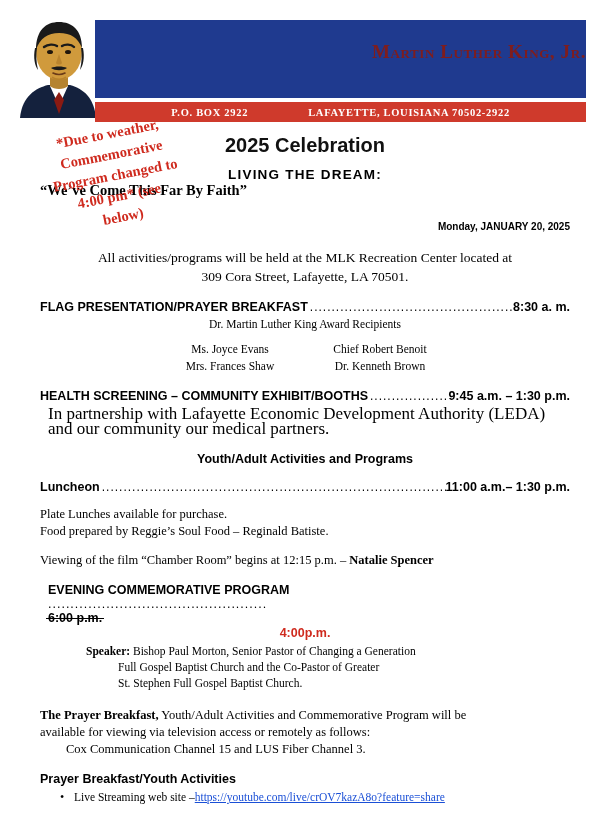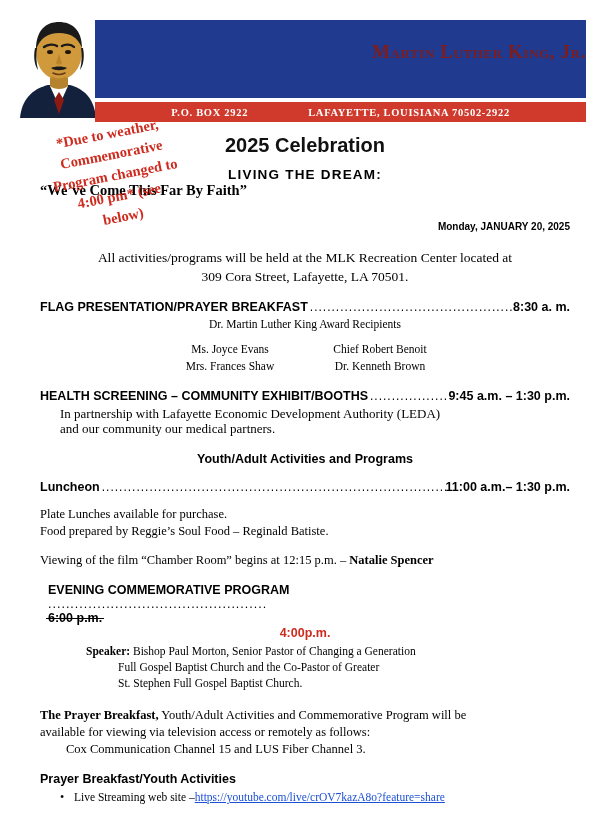--- a/index.html
+++ b/index.html
@@ -190,22 +190,22 @@
     display: flex;
     justify-content: center;
     gap: 0;
   }
   .names .col {
     width: 150px;
     text-align: center;
     line-height: 17px;
   }
   .note-indent {
-    margin-left: 20px;
-    font-size: 13px;
+    margin-left: 8px;
+    font-size: 17px;
     line-height: 15px;
     margin-top: 3px;
   }
   .youth-head {
     text-align: center;
     font-family: "Liberation Sans", sans-serif;
     font-weight: bold;
     font-size: 12.5px;
     margin-top: 16px;
   }

